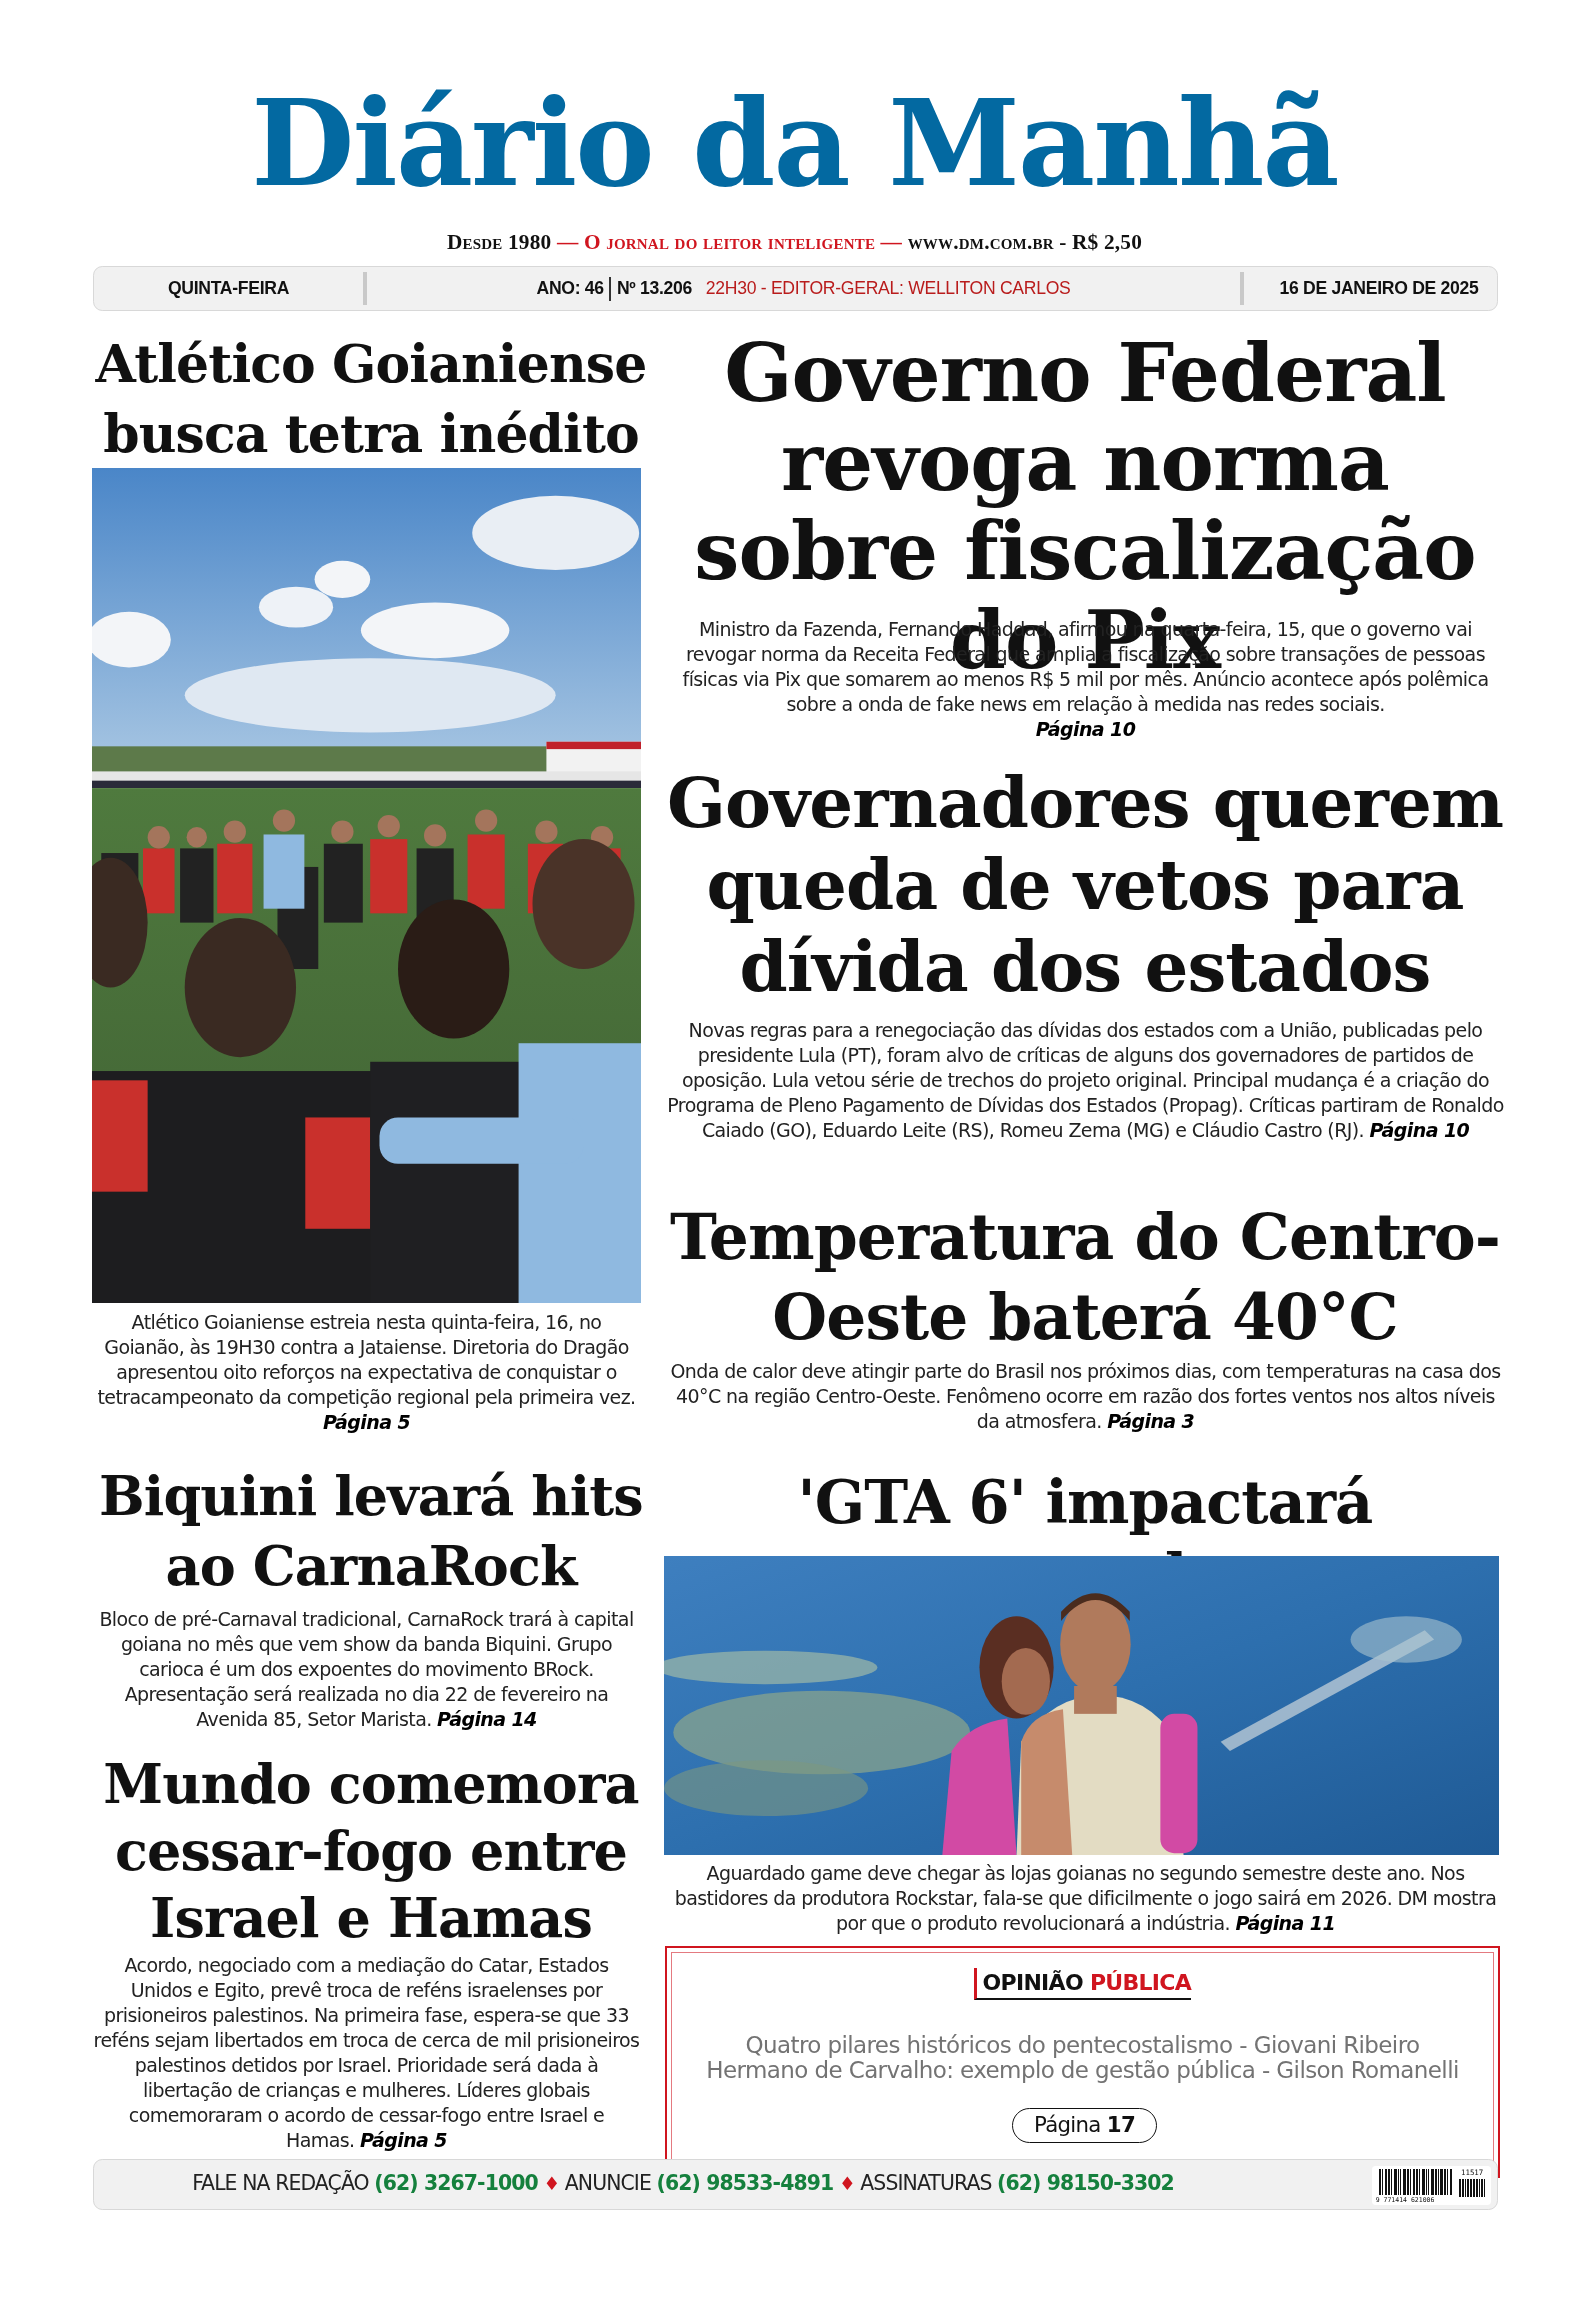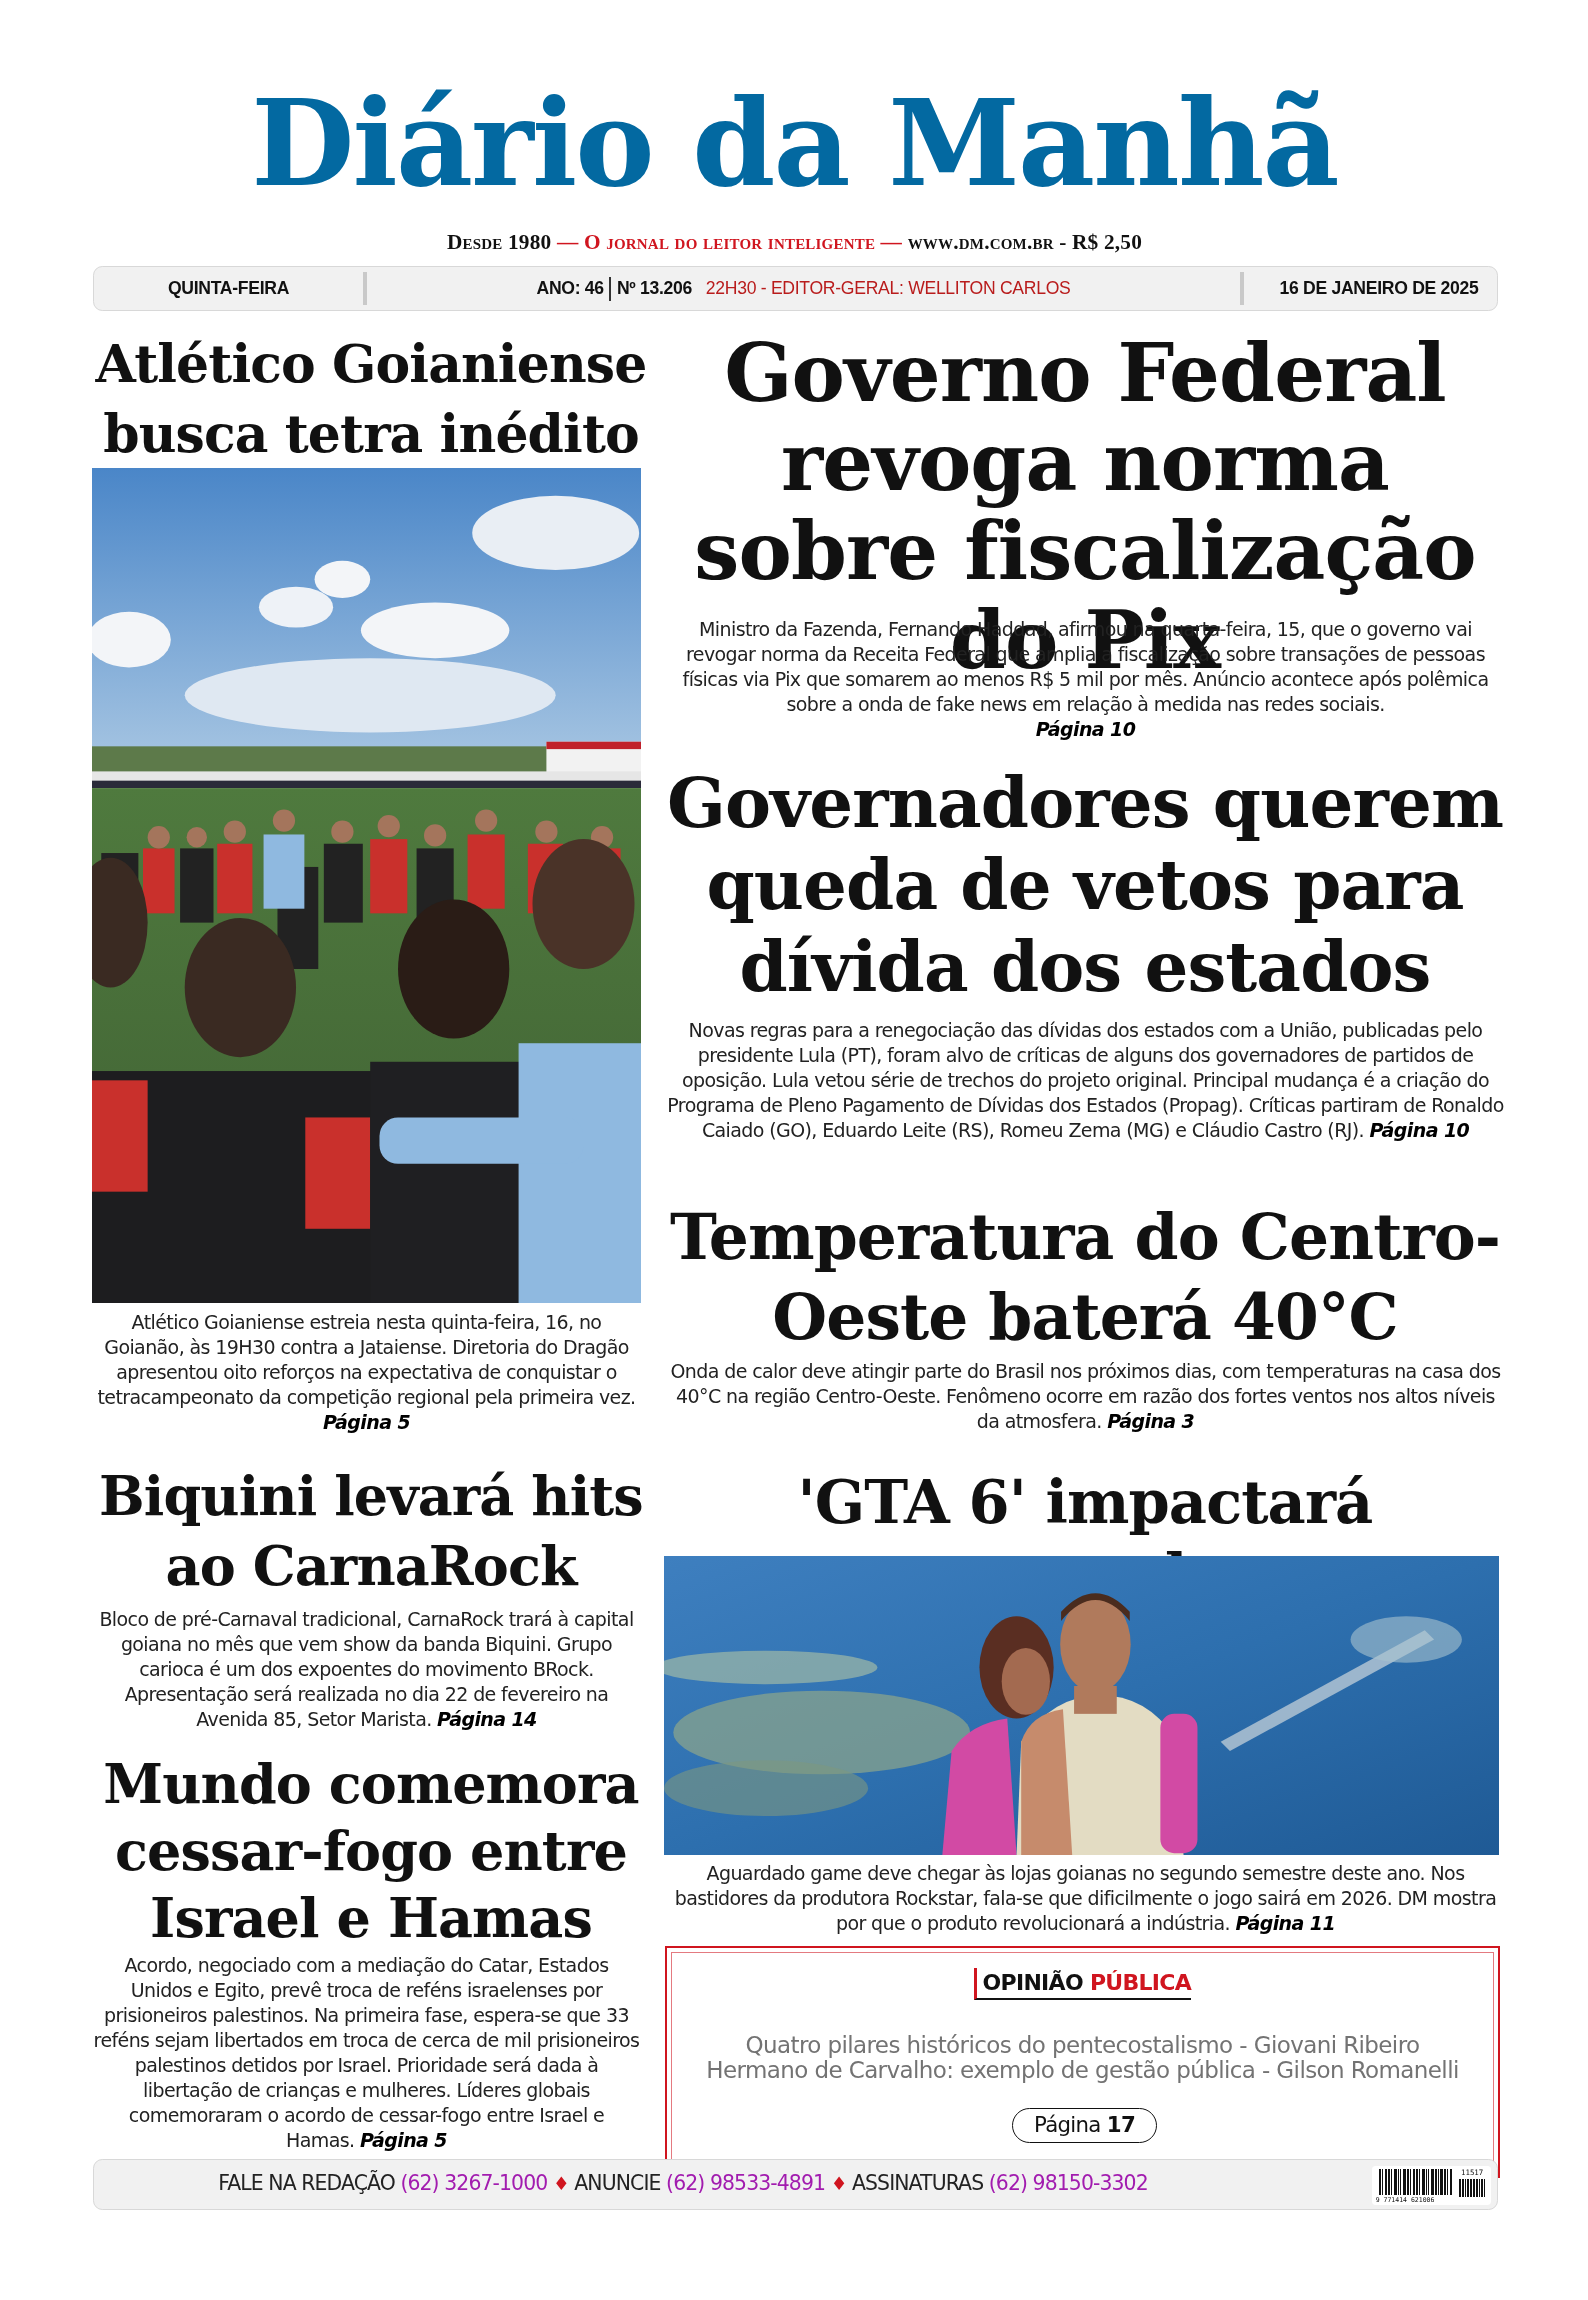--- a/index.html
+++ b/index.html
@@ -69,21 +69,21 @@
     .opiniao-page b { font-weight: bold; }
 
     .footer {
       position: absolute; left: 93px; top: 2159px; width: 1405px; height: 51px;
       background: #f1f1f1; border: 0.9px solid #d8d8d8; border-radius: 9.3px;
     }
     .footer-text {
       position: absolute; left: 0; top: 11px; width: 1178px; text-align: center;
       font-family: "DejaVu Sans", sans-serif; font-size: 20.4px; letter-spacing: -0.9px; color: #222;
     }
-    .footer-text b { font-weight: normal; color: #a21caf; }
+    .footer-text b { font-weight: bold; color: #15803d; }
     .footer-text .diamond { color: #d0151f; font-size: 18.6px; }
     .barcode {
       position: absolute; left: 1278px; top: 5.6px; width: 119px; height: 39px; background: #fff;
       border-radius: 3.7px;
     }
     .barcode .bars {
       position: absolute; left: 7.4px; top: 3.7px; width: 74px; height: 26px;
       background: repeating-linear-gradient(90deg, #111 0 1.9px, #fff 1.9px 2.8px, #111 2.8px 3.7px, #fff 3.7px 5.6px, #111 5.6px 8.3px, #fff 8.3px 9.3px);
     }
     .barcode .bars2 {

